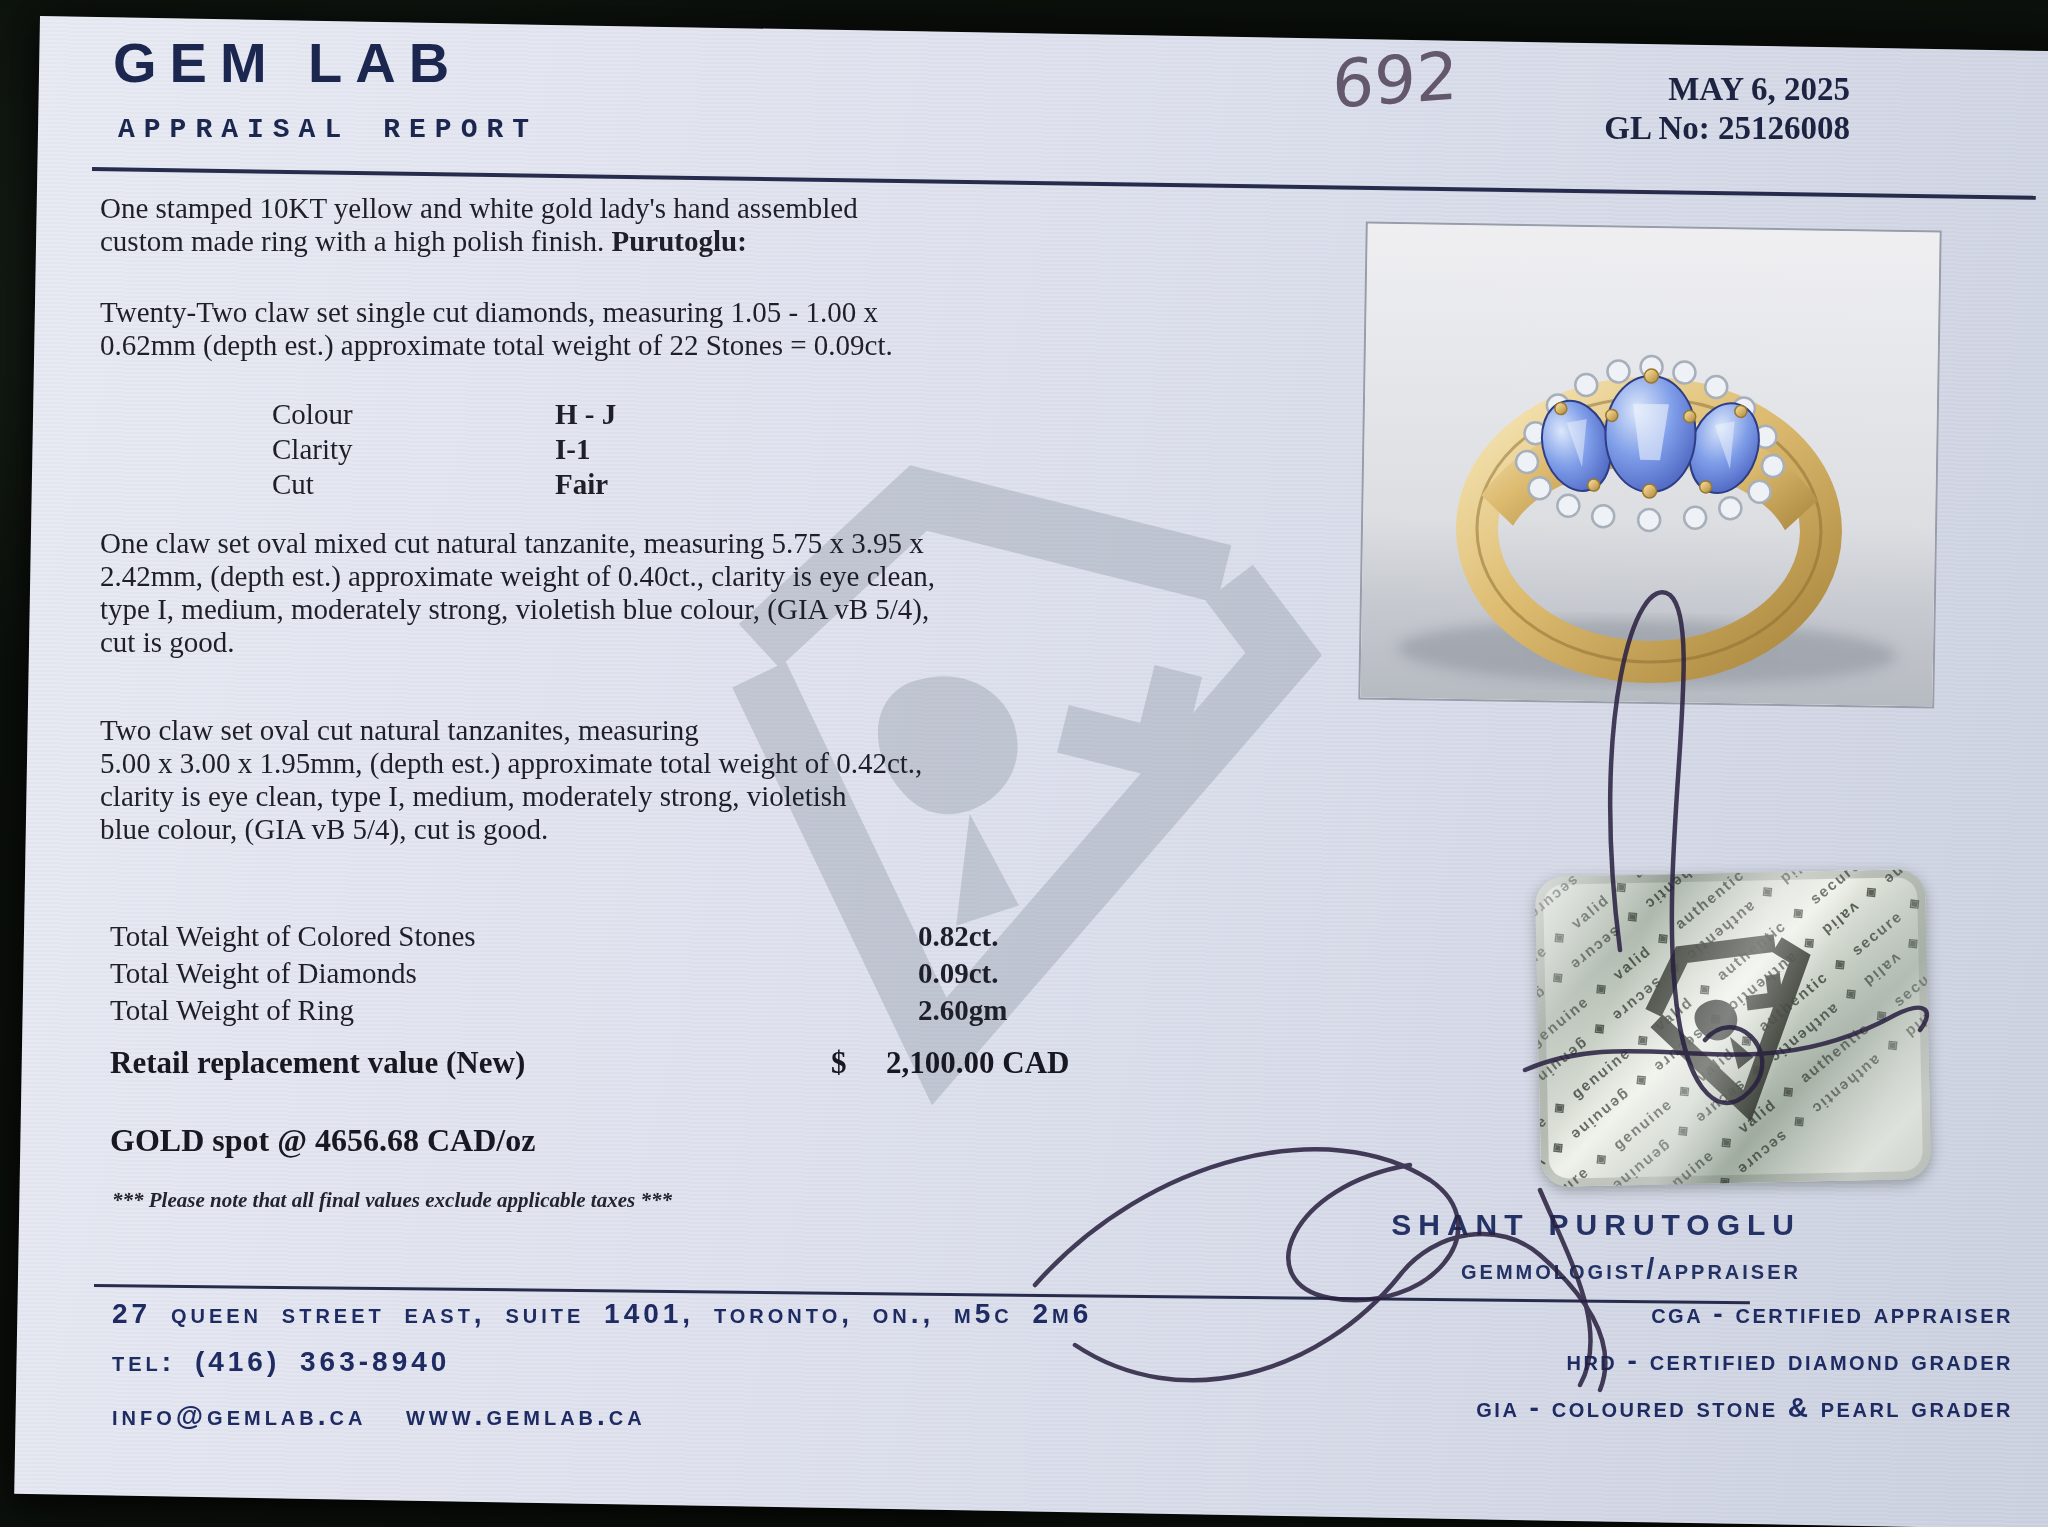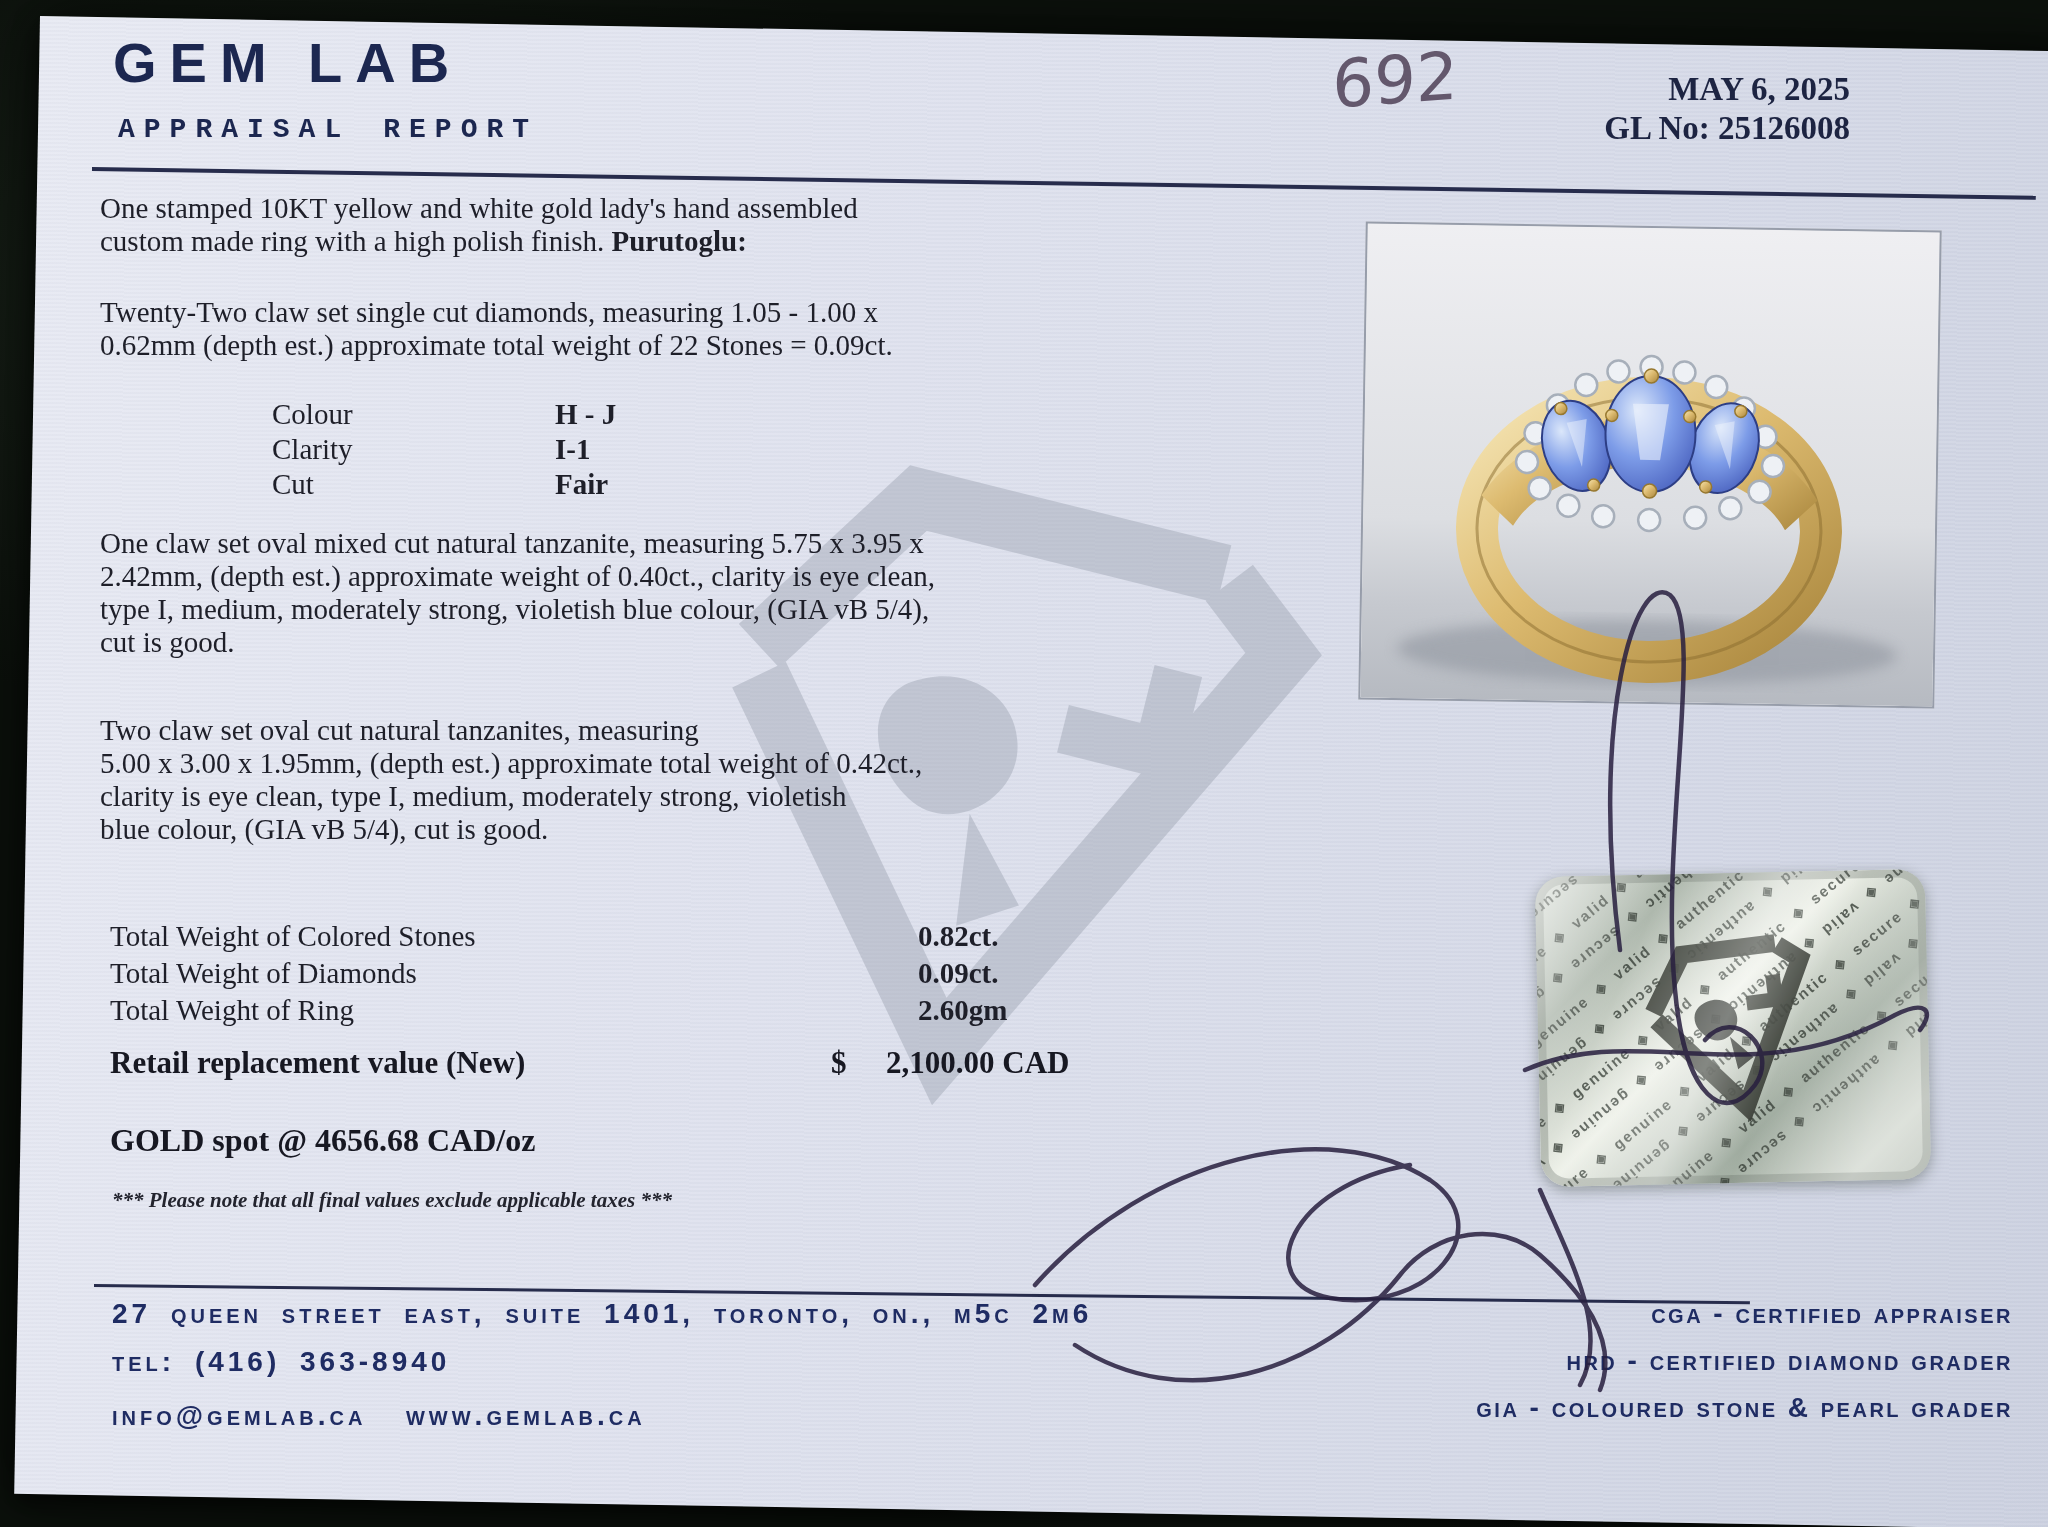--- a/index.html
+++ b/index.html
@@ -256,20 +256,24 @@
     <svg class="sig-svg" width="1000" height="900" viewBox="0 0 1000 900">
       <g fill="none" stroke="#281f3f" stroke-width="4.5" stroke-linecap="round" opacity=".85">
         <path d="M 640,410 C 610,180 655,30 690,55 C 725,85 680,300 695,450 C 705,560 745,585 775,545 C 800,510 755,465 725,500"></path>
         <path d="M 545,530 C 660,480 770,555 915,475 C 945,460 955,470 940,490"></path>
         <path d="M 55,745 C 170,615 350,575 450,640 C 520,688 450,775 350,758 C 270,743 310,645 430,625"></path>
         <path d="M 95,805 C 200,875 340,835 420,735 C 455,690 520,680 560,715 C 600,750 640,800 620,850"></path>
         <path d="M 560,650 C 590,720 630,790 600,845"></path>
       </g>
     </svg>
 
+    <div class="signer z-text">
+      <div class="s-name">Shant Purutoglu</div>
+      <div class="s-title">Gemmologist/Appraiser</div>
+    </div>
 
     <div class="rule footer-rule"></div>
 
     <div class="addr z-text" style="top:1298px">27 Queen Street East, Suite 1401, Toronto, ON., M5C 2M6</div>
     <div class="addr z-text" style="top:1346px">Tel: (416) 363-8940</div>
     <div class="addr z-text" style="top:1400px">
       <span>info@gemlab.ca</span>&nbsp;&nbsp;<span>www.gemlab.ca</span>
     </div>
 
     <div class="creds z-text">

